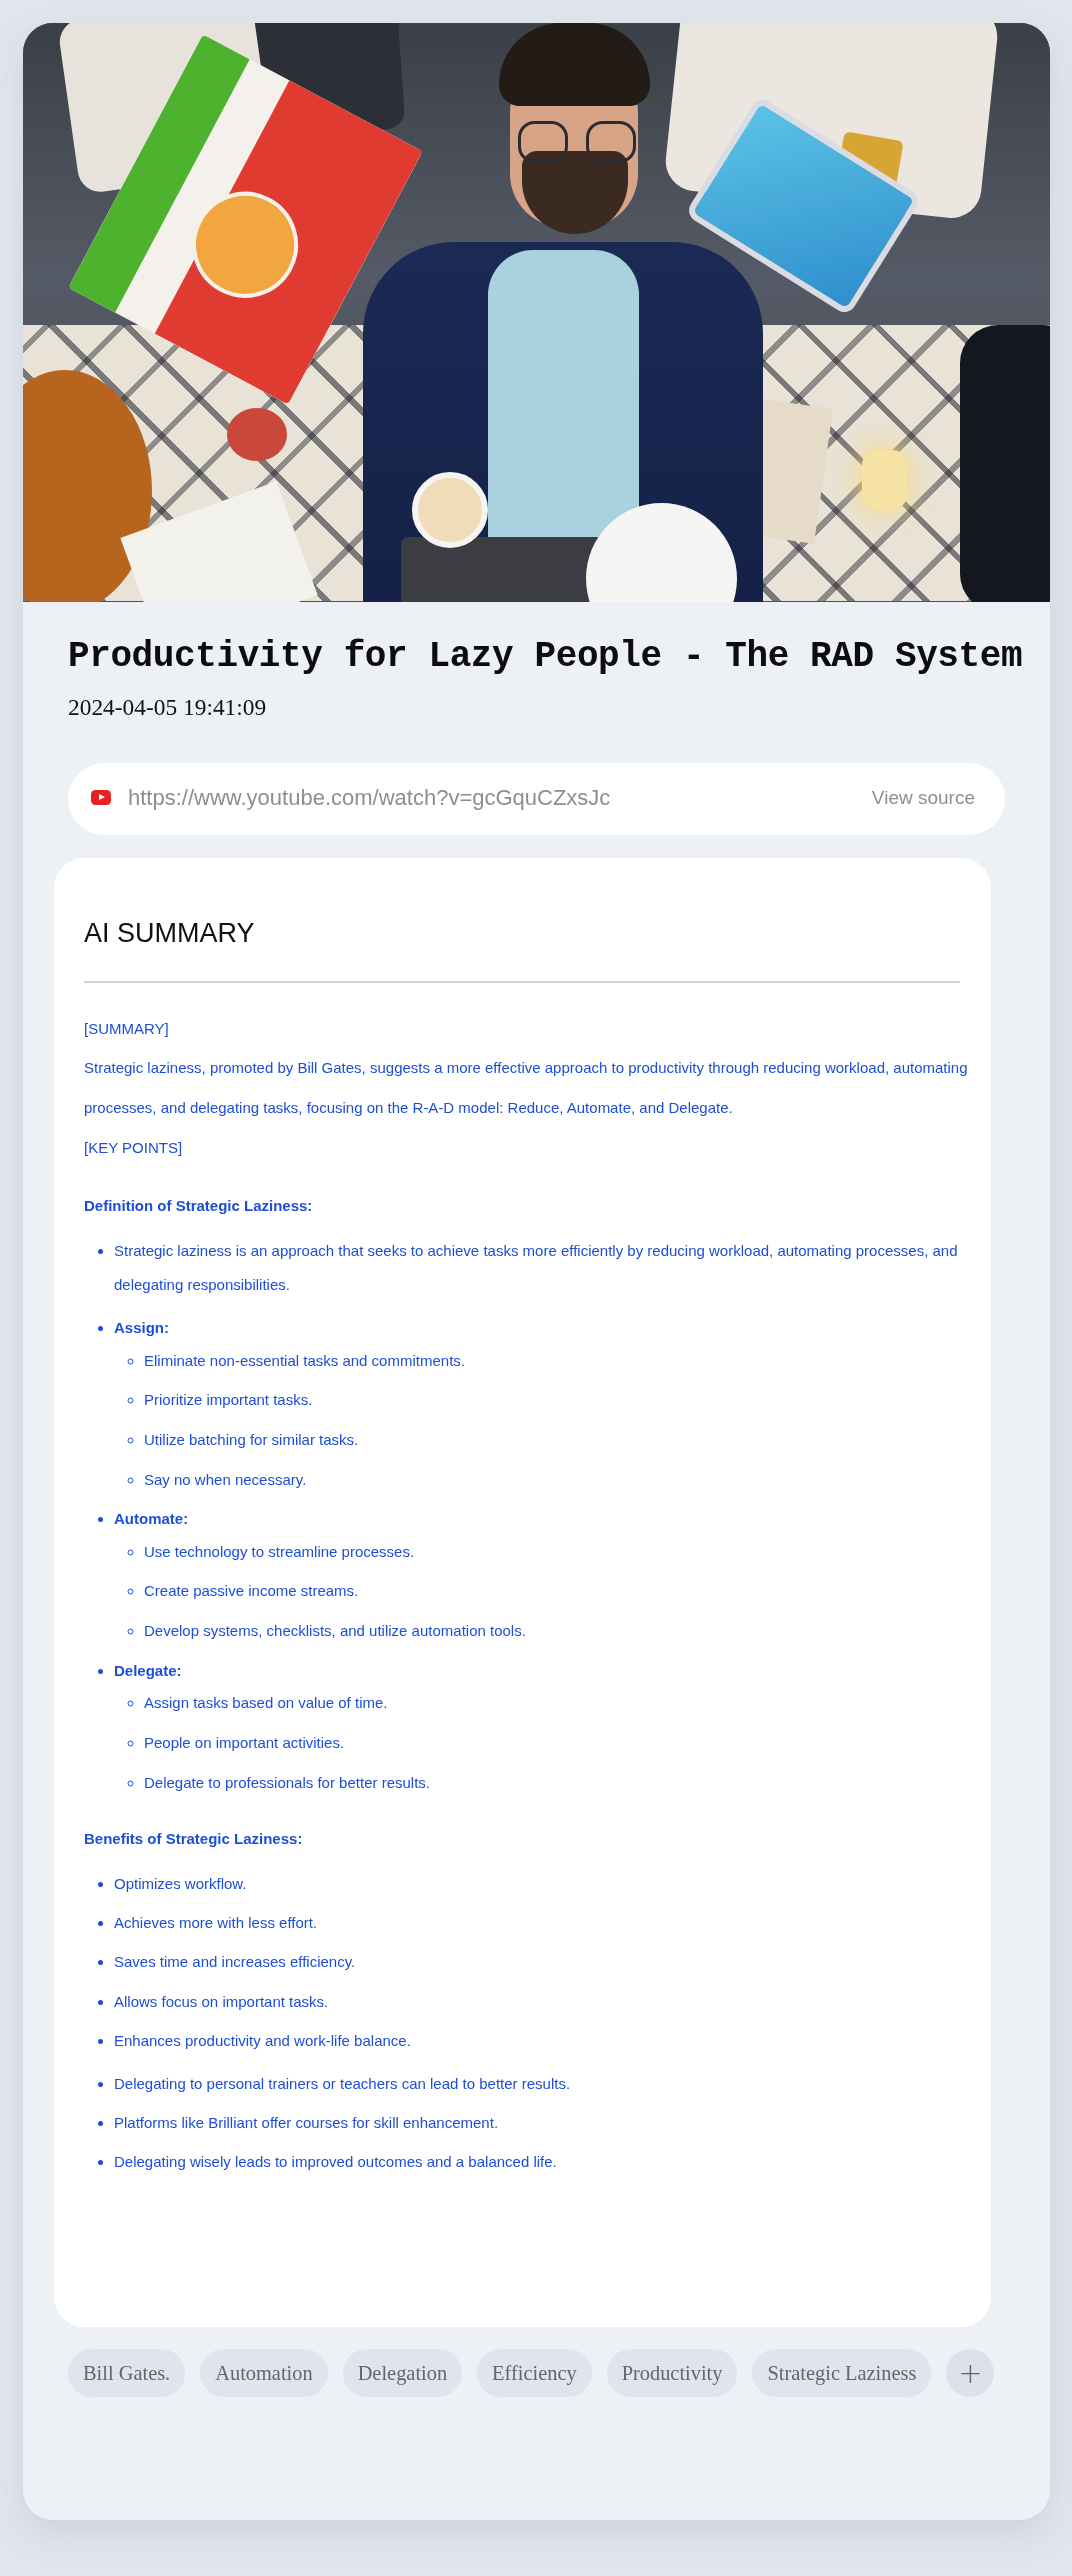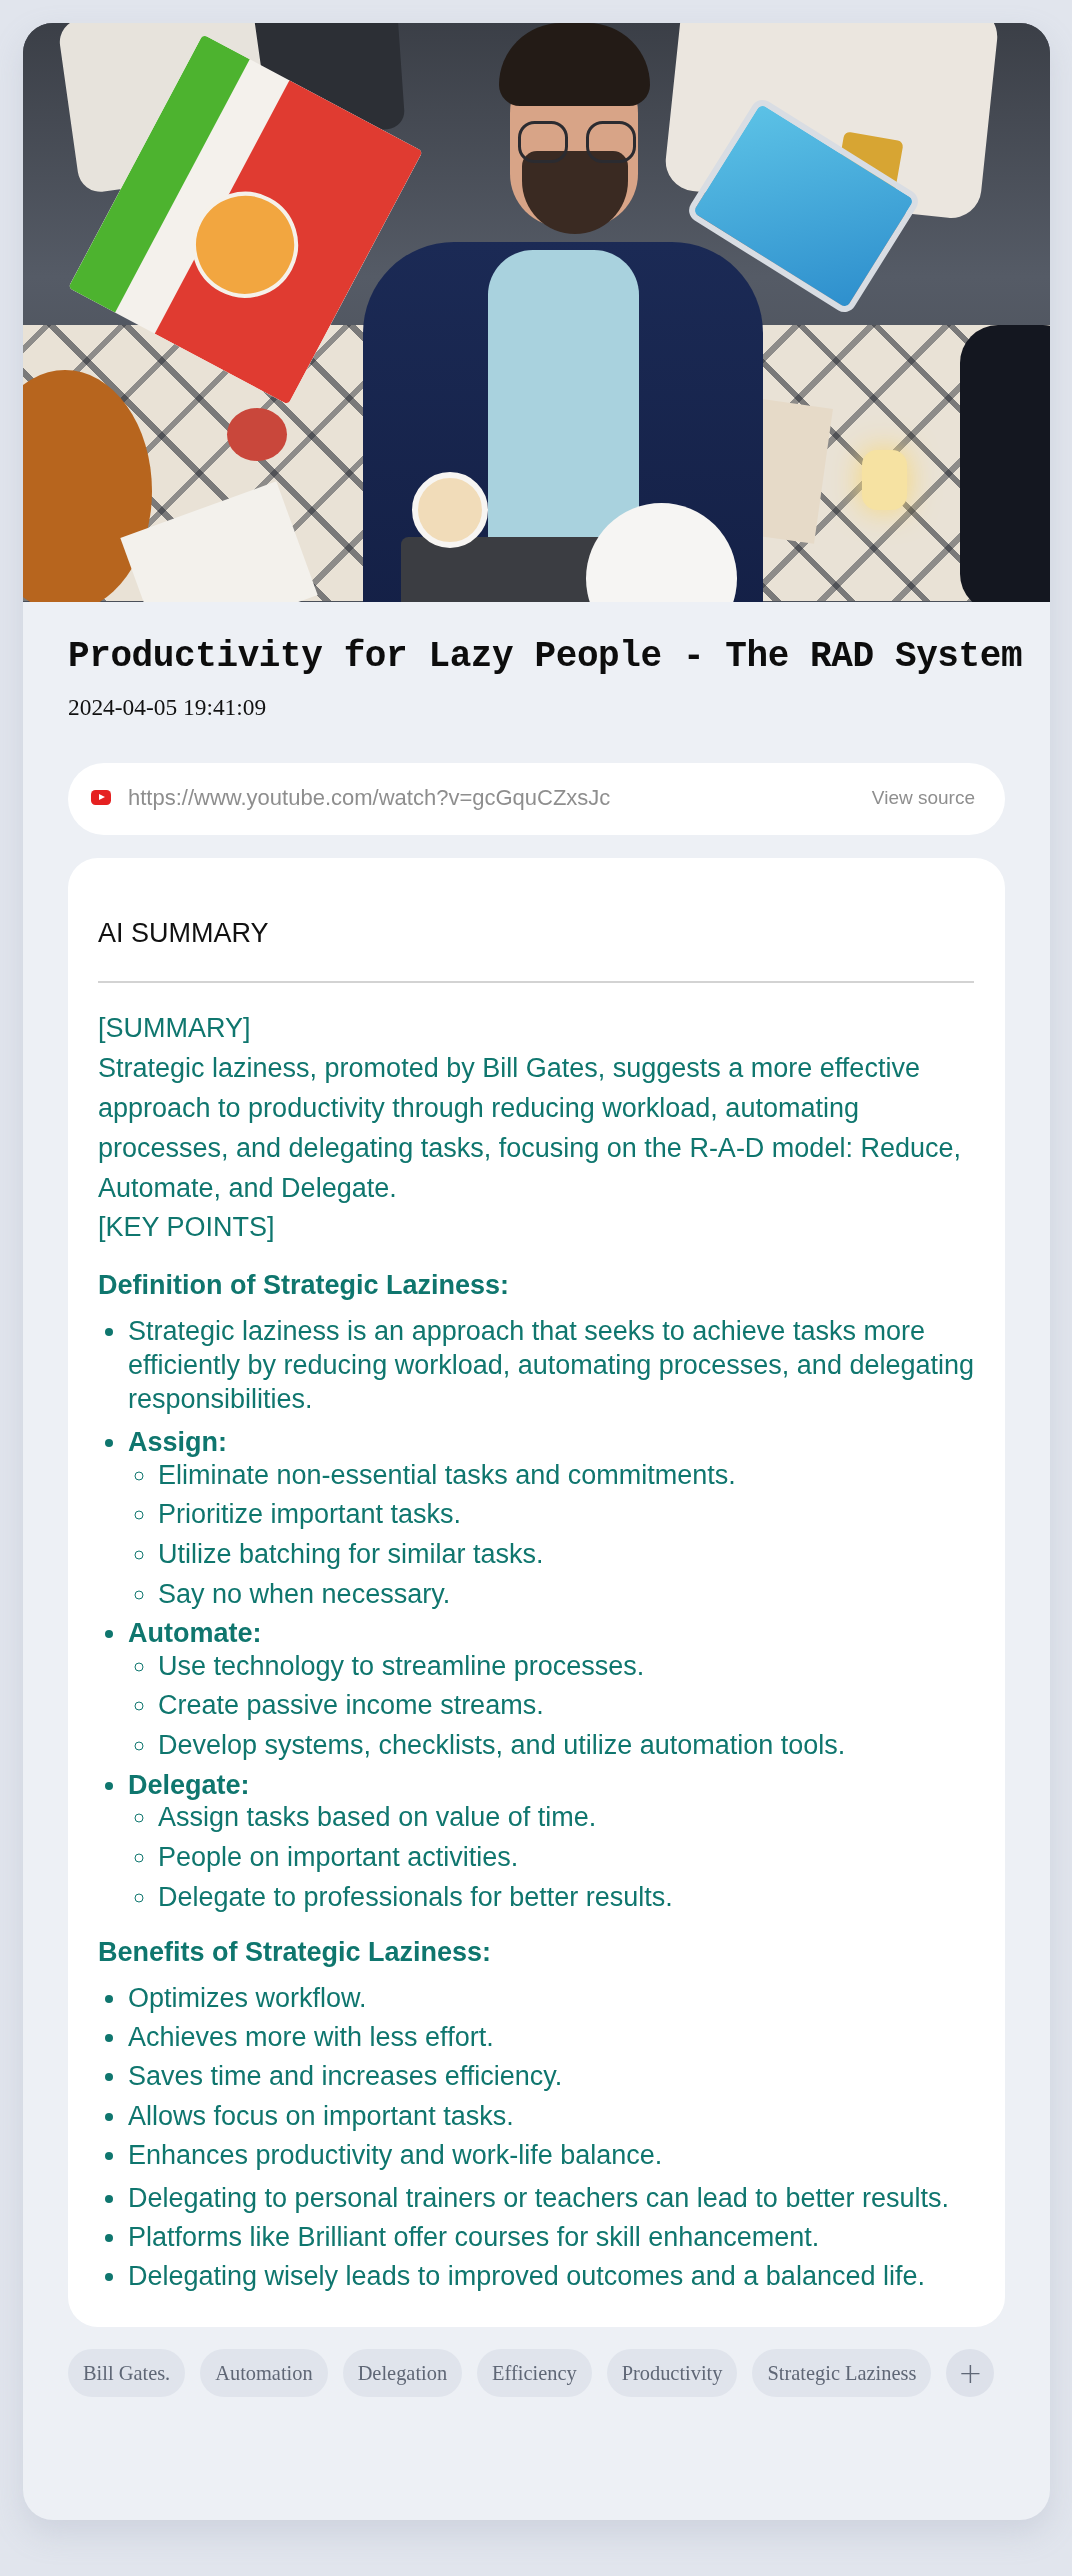--- a/index.html
+++ b/index.html
@@ -90,37 +90,37 @@
   .url-text {
     position: absolute; left: 60px; top: 22px;
     font-size: 22px; color: #8e8e8e;
   }
   .view-source {
     position: absolute; right: 30px; top: 24px;
     font-size: 19px; color: #8e8e8e; cursor: pointer;
   }
   
   .summary-card {
-    position: absolute; left: 45px; top: 835px;
+    position: absolute; left: 31px; top: 835px;
     width: 937px; height: 1469px;
     background: #ffffff; border-radius: 30px;
     box-sizing: border-box;
     padding: 0 30px;
   }
   .summary-heading {
     position: absolute; left: 30px; top: 60px;
     font-size: 27px; color: #111; font-weight: normal; margin: 0;
   }
   .divider {
     position: absolute; left: 30px; top: 123px;
     width: 876px; height: 2.3px; background: #d3d3d3;
   }
   .summary-body {
     position: absolute; left: 30px; top: 151px; width: 884px;
-    color: #0f766e; font-size: 27px;
+    color: #1d4ed8; font-size: 15px;
   }
   .summary-body .tag-line { line-height: 39px; }
   .summary-body .para { line-height: 40px; }
   .summary-body .section-title { font-weight: bold; line-height: 39px; margin-top: 19px; }
   .summary-body ul { margin: 0; padding-left: 30px; }
   .summary-body ul.top { margin-top: 9px; margin-bottom: 7.6px; }
   .summary-body ul li { line-height: 34px; margin-bottom: 5.3px; }
   .summary-body ul.sub { margin-top: -1.5px; margin-bottom: 0; padding-left: 30px; }
   .summary-body ul.sub li { line-height: 34px; margin-bottom: 5.7px; }
   .summary-body li.group { margin-bottom: 0; }

